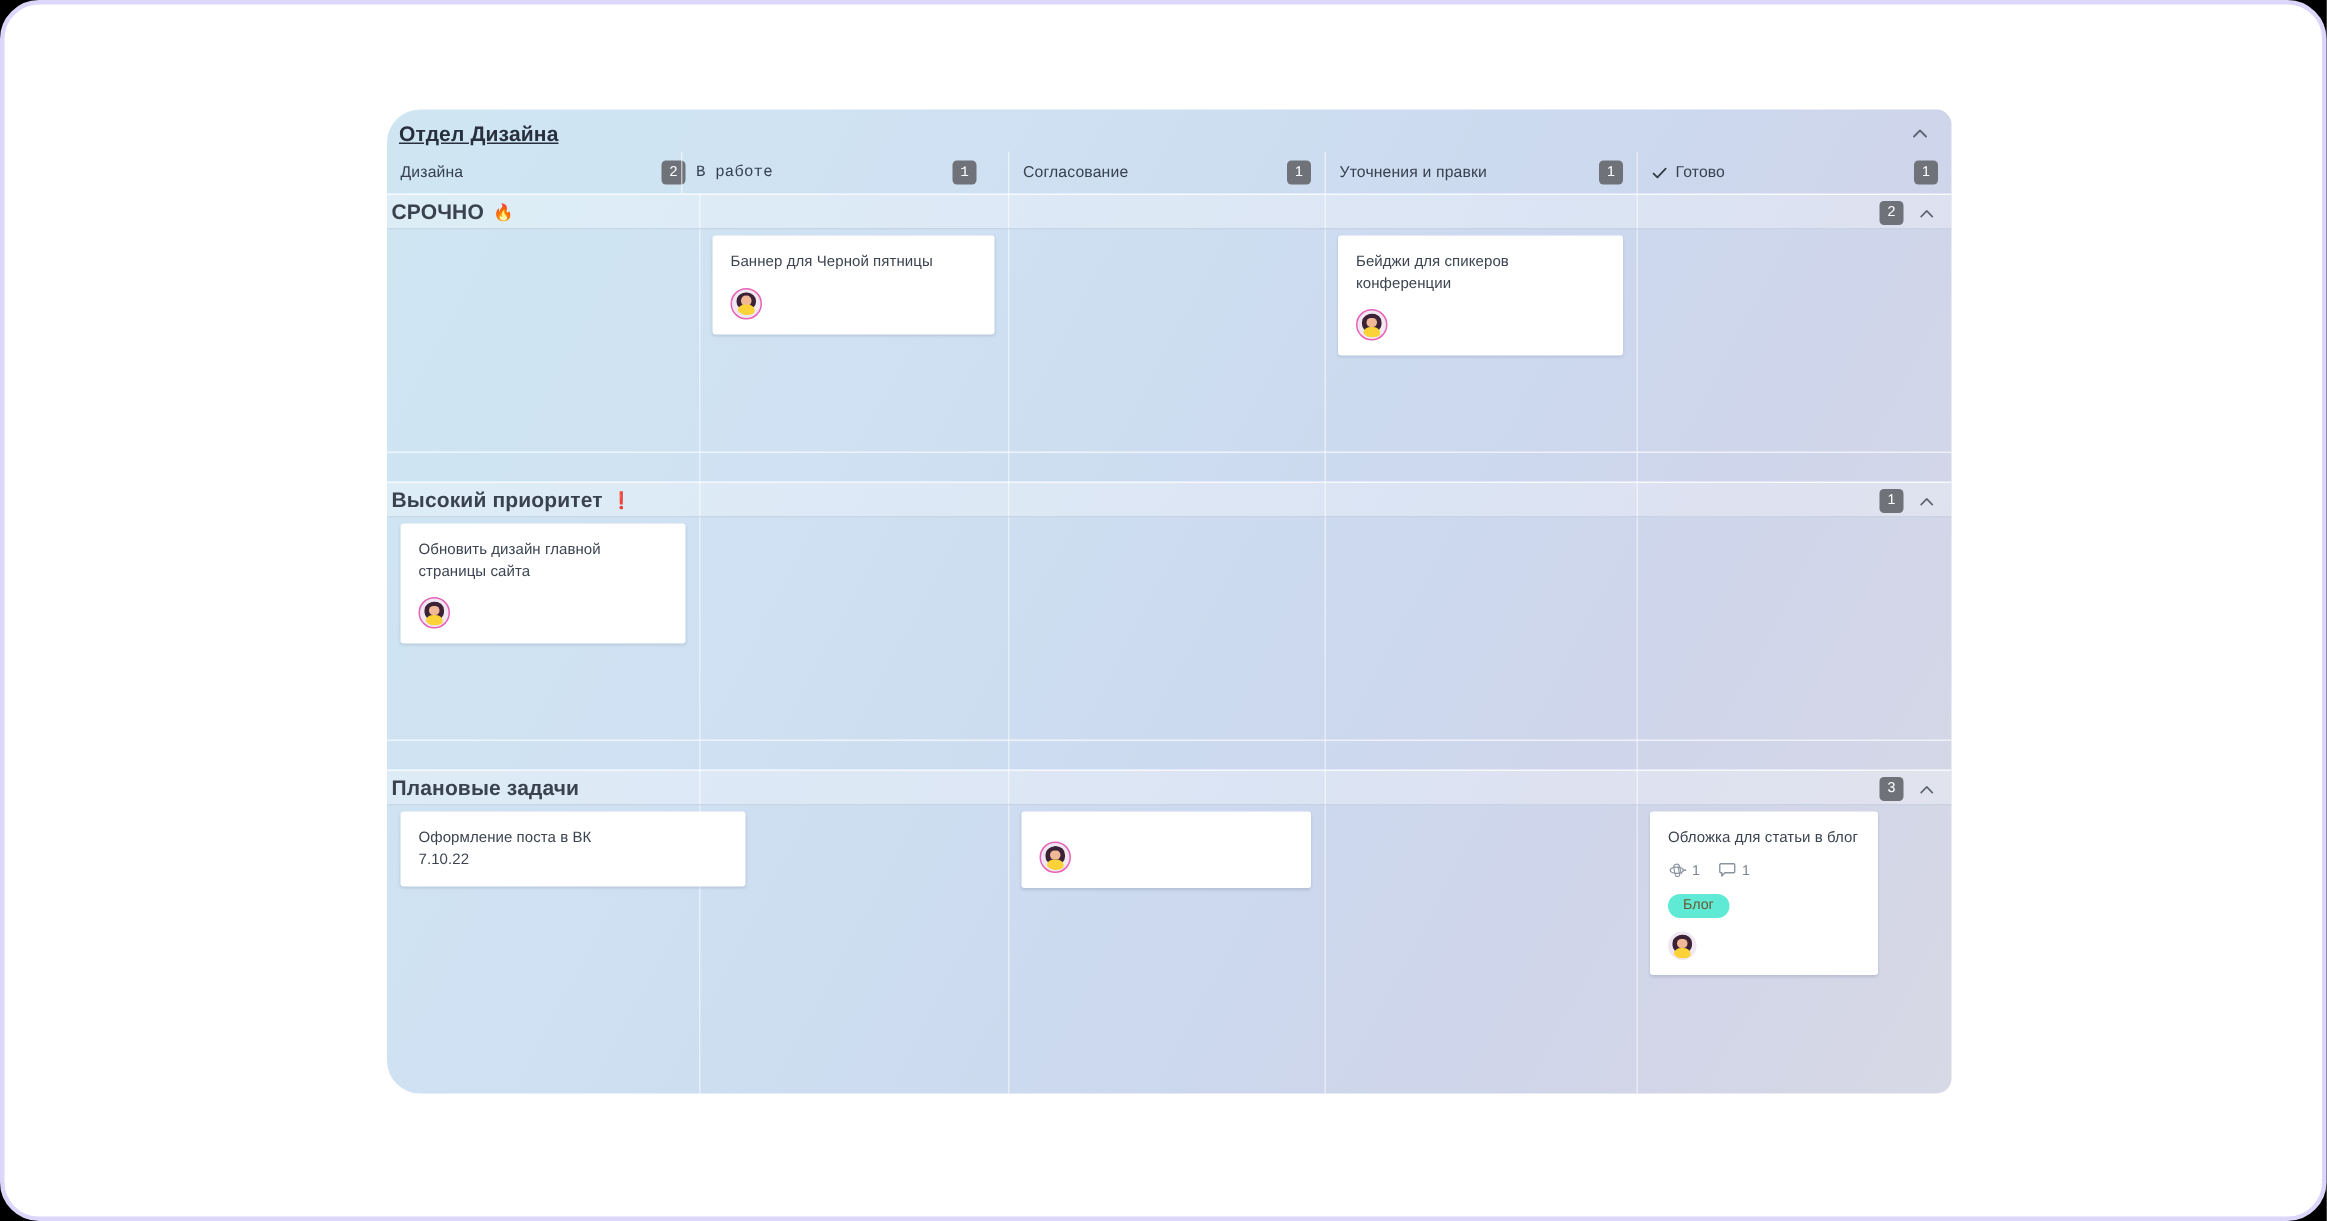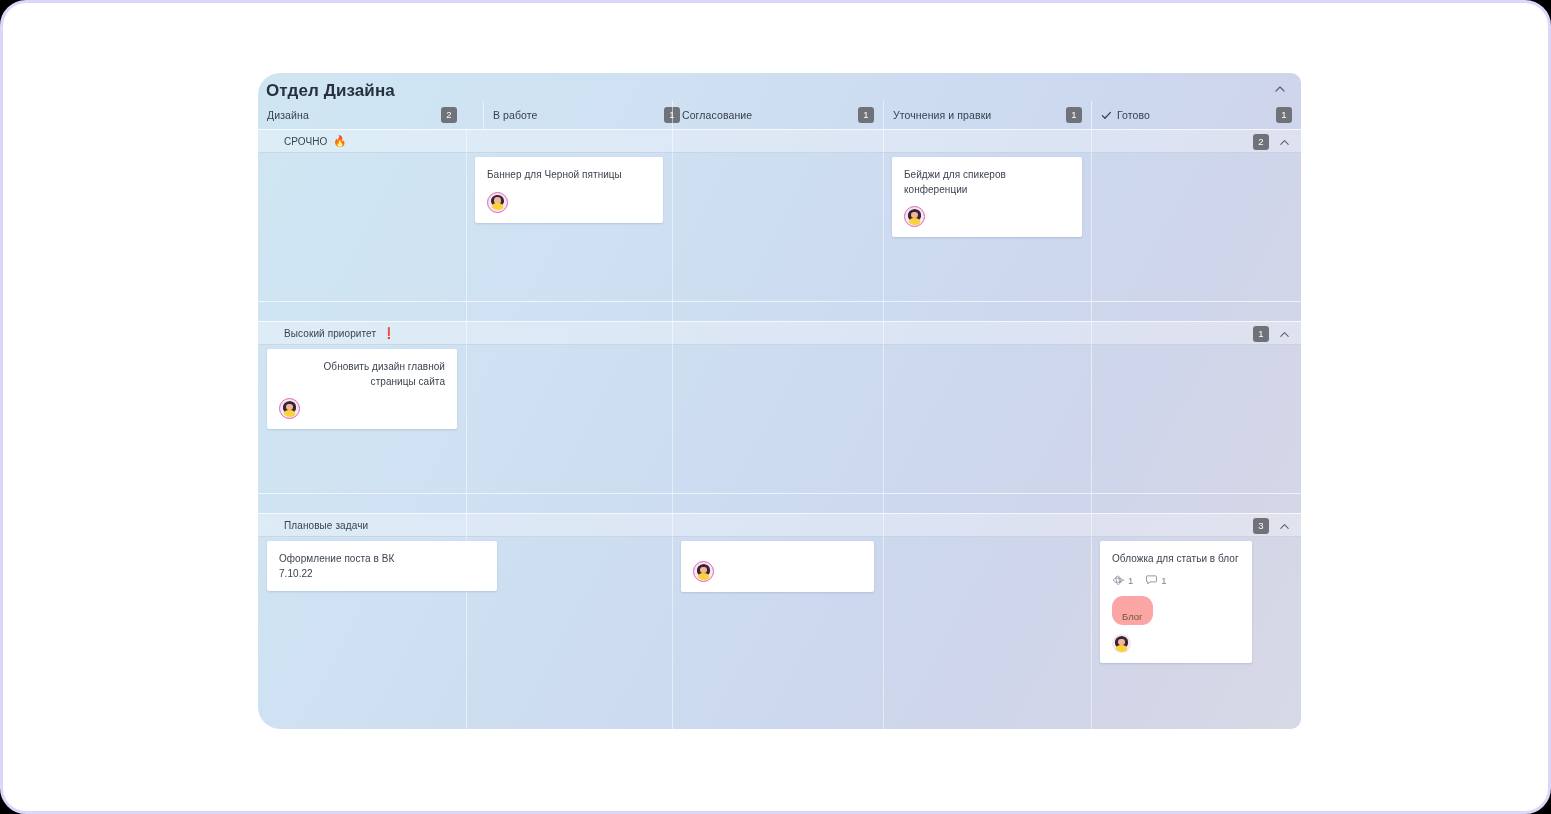--- a/index.html
+++ b/index.html
@@ -40,25 +40,26 @@
         #cfd5ea 76%,
         #d3d6e7 88%,
         #d8d9e6 100%);
     font-size: 0;
   }
 
   
   .board-title {
     position: absolute;
     left: 8px; top: 8px;
-    font-size: 17px;
+    font-size: 14px;
     font-weight: bold;
     color: #28303d;
     letter-spacing: .1px;
     white-space: nowrap;
+    text-decoration: underline;
   }
 
   .board-collapse {
     position: absolute;
     right: 14px; top: 9px;
     width: 14px; height: 14px;
   }
 
   .cols-header {
     position: absolute;
@@ -119,25 +120,26 @@
     width: 100%;
     height: 24px;
     background: rgba(255,255,255,0.30);
     border-top: 1px solid rgba(255,255,255,0.75);
     border-bottom: 1px solid rgba(174,191,212,0.45);
     display: flex;
     align-items: center;
   }
 
   .lane-title {
-    margin-left: 26px;
-    font-size: 10px;
+    margin-left: 3px;
+    font-size: 14px;
     color: #3a4250;
     letter-spacing: .1px;
     white-space: nowrap;
+    font-weight: bold;
   }
   .lane-emoji { margin-left: 6px; font-size: 11px; }
 
   .lane-badge {
     position: absolute;
     right: 32px; top: 4px;
     min-width: 16px; height: 16px;
     border-radius: 3px;
     background: #6f7279;
     color: #fff;
@@ -186,23 +188,23 @@
     display: flex;
     align-items: center;
     gap: 3px;
     font-size: 9.5px;
     color: #7c848f;
   }
 
   .tag {
     display: inline-block;
     margin-top: 9px;
-    padding: 16px 10px 4px 10px;
+    padding: 3px 10px 4px 10px;
     border-radius: 11px;
-    background: #fca5a5;
+    background: #5eead4;
     color: #6b5a33;
     font-size: 9.5px;
     line-height: 1;
   }
 
   
   .avatar {
     margin-top: 9px;
     width: 19px; height: 19px;
     border-radius: 50%;
@@ -259,21 +261,21 @@
       <svg width="14" height="14" viewBox="0 0 14 14">
         <path d="M3 9 L7 5 L11 9" fill="none" stroke="#5c6472" stroke-width="1.2" stroke-linecap="round" stroke-linejoin="round"></path>
       </svg>
     </div>
 
     <div class="cols-header" id="cols-header">
         <div class="col-head" style="left: 0px; width: 208px;">
           <span class="col-label">Дизайна</span>
           <span class="count-badge">2</span>
         </div>
-        <div class="col-head" style="left: 225px; width: 206px;">
+        <div class="col-head" style="left: 196px; width: 206px; font-family: Liberation Mono, monospace;">
           <span class="col-label">В работе</span>
           <span class="count-badge">1</span>
         </div>
         <div class="col-head" style="left: 414px; width: 211px;">
           <span class="col-label">Согласование</span>
           <span class="count-badge">1</span>
         </div>
         <div class="col-head" style="left: 625px; width: 208px;">
           <span class="col-label">Уточнения и правки</span>
           <span class="count-badge">1</span>
@@ -333,21 +335,21 @@
           <span class="lane-title">Высокий приоритет</span>
           <span class="lane-emoji">❗</span>
           <span class="lane-badge">1</span>
           <span class="lane-chev">
             <svg width="13" height="13" viewBox="0 0 14 14">
               <path d="M3 9 L7 5 L11 9" fill="none" stroke="#5c6472" stroke-width="1.2" stroke-linecap="round" stroke-linejoin="round"></path>
             </svg>
           </span>
         </div>
         <div class="lane-sep" style="top: 420px;"></div>
-        <div class="card" style="left: 9px; top: 276px; width: 190px; text-align: right;">
+        <div class="card" style="left: 9px; top: 276px; width: 190px;">
           <div class="card-title">Обновить дизайн главной
 страницы сайта</div>
           <div class="avatar ringed">
             <span class="av-inner">
               <span class="av-hair"></span>
               <span class="av-face"></span>
               <span class="av-body"></span>
             </span>
           </div>
         </div>

